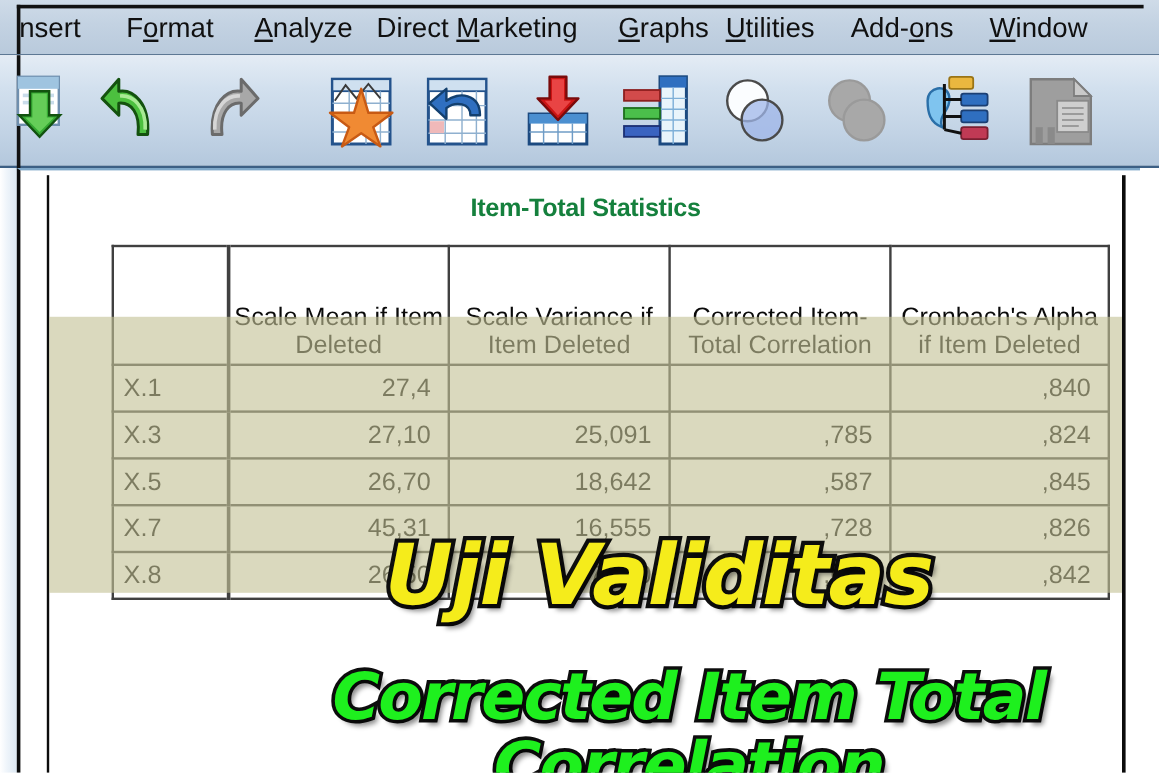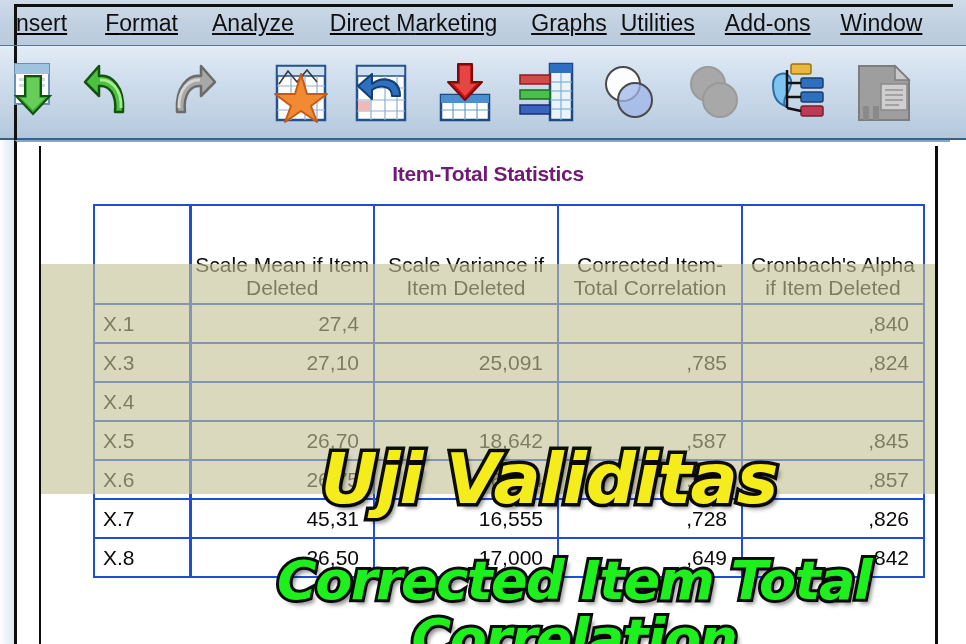--- a/index.html
+++ b/index.html
@@ -26,21 +26,21 @@
     pointer-events:none;
   }
   .menu-item{
     font-size:23px;color:#101010;
     padding:0 0;margin:0;white-space:nowrap;
     line-height:46px;
     font-family:"Liberation Sans", sans-serif;
   }
   .menu-item u{text-decoration:underline;}
   .m-slot{display:flex;align-items:center;height:46px;}
-  .menu-row{display:flex;align-items:center;gap:0;padding-left:0;width:100%;text-decoration:underline;}
+  .menu-row{display:flex;align-items:center;gap:0;padding-left:0;width:100%;}
 
   
   .toolbar{
     position:absolute;left:0;top:46px;width:966px;height:94px;
     background:linear-gradient(180deg,#e4ecf5 0%,#d2e0ee 30%,#c2d3e5 70%,#b4c8dd 100%);
     border-bottom:2px solid #3c5f84;
     box-sizing:border-box;
   }
   .toolbar-inner{
     position:absolute;left:14px;top:0;right:0;height:94px;
@@ -78,33 +78,33 @@
   
   .tint-band{
     position:absolute;left:0;right:0;top:118px;height:230px;
     background:rgba(196,193,150,0.62);
     pointer-events:none;
   }
 
   
   .tbl-title{
     position:absolute;left:0;right:0;top:16px;
-    text-align:center;font-size:21px;font-weight:bold;color:#701a75;
+    text-align:center;font-size:21px;font-weight:bold;color:#15803d;
     font-family:"Liberation Sans", sans-serif;
     letter-spacing:-0.3px;
   }
   table.stat{
     position:absolute;left:52px;top:58px;
     width:830px;
     border-collapse:collapse;
     table-layout:fixed;
     font-family:"Liberation Sans", sans-serif;
   }
   table.stat th, table.stat td{
-    border:2px solid #1d4ed8;
+    border:2px solid #404040;
     padding:0;
     font-weight:normal;
     font-size:21px;
     color:#0a0a0a;
     background:transparent;
   }
   table.stat thead th{
     height:94px;
     vertical-align:bottom;
     text-align:center;
@@ -166,21 +166,21 @@
     <div class="menu-row" id="menu-row">
         <div class="m-slot" style="margin-left: 16px;">
           <div class="menu-item">nsert</div>
         </div>
         <div class="m-slot" style="margin-left: 38px;">
           <div class="menu-item">F<u>o</u>rmat</div>
         </div>
         <div class="m-slot" style="margin-left: 34px;">
           <div class="menu-item"><u>A</u>nalyze</div>
         </div>
-        <div class="m-slot" style="margin-left: 36px;">
+        <div class="m-slot" style="margin-left: 20px;">
           <div class="menu-item">Direct <u>M</u>arketing</div>
         </div>
         <div class="m-slot" style="margin-left: 34px;">
           <div class="menu-item"><u>G</u>raphs</div>
         </div>
         <div class="m-slot" style="margin-left: 14px;">
           <div class="menu-item"><u>U</u>tilities</div>
         </div>
         <div class="m-slot" style="margin-left: 30px;">
           <div class="menu-item">Add-<u>o</u>ns</div>
@@ -368,39 +368,25 @@
               <td>,840</td>
             </tr>
             <tr>
               <td class="rowlab">X.3</td>
               <td>27,10</td>
               <td>25,091</td>
               <td>,785</td>
               <td>,824</td>
             </tr>
             <tr>
-              <td class="rowlab">X.4</td>
-              <td></td>
-              <td></td>
-              <td></td>
-              <td></td>
-            </tr>
-            <tr>
               <td class="rowlab">X.5</td>
               <td>26,70</td>
               <td>18,642</td>
               <td>,587</td>
               <td>,845</td>
-            </tr>
-            <tr>
-              <td class="rowlab">X.6</td>
-              <td>26,75</td>
-              <td>16,934</td>
-              <td>,527</td>
-              <td>,857</td>
             </tr>
             <tr>
               <td class="rowlab">X.7</td>
               <td>45,31</td>
               <td>16,555</td>
               <td>,728</td>
               <td>,826</td>
             </tr>
             <tr>
               <td class="rowlab">X.8</td>

